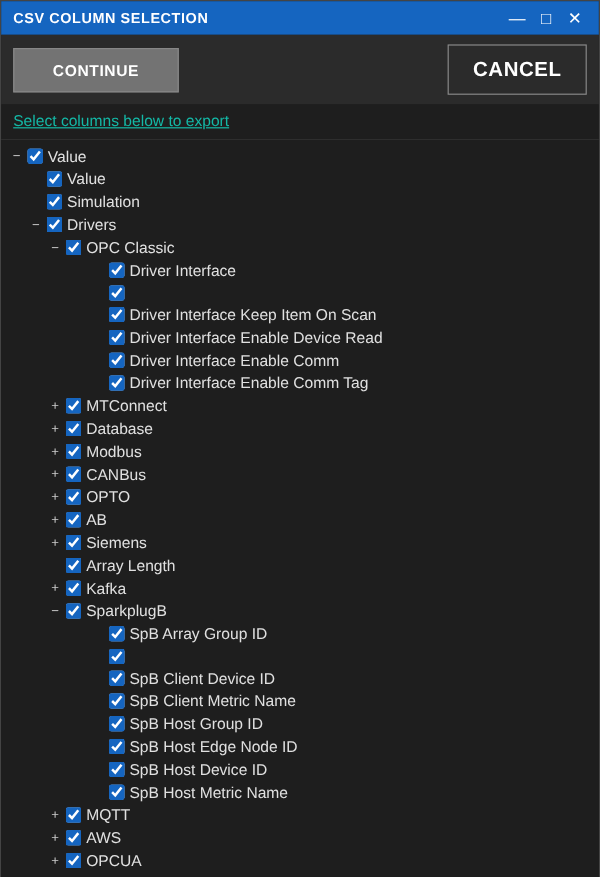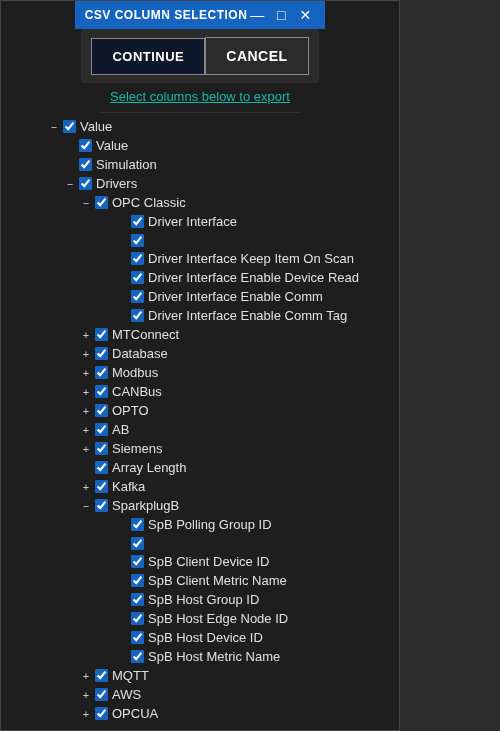--- a/index.html
+++ b/index.html
@@ -5,27 +5,26 @@
     * { box-sizing: border-box; margin: 0; padding: 0; }
     body {
       font-family: Arial, sans-serif;
       font-size: 13px;
       background: #2b2b2b;
       width: 500px;
       height: 731px;
       overflow: hidden;
     }
     .window {
-      width: 400px;
+      width: 500px;
       height: 731px;
       background: #1e1e1e;
       display: flex;
       flex-direction: column;
       border: 1px solid #444;
-      align-items: center;
     }
     .title-bar {
       background: #1565c0;
       color: white;
       padding: 6px 10px;
       display: flex;
       align-items: center;
       justify-content: space-between;
       height: 28px;
     }
@@ -52,35 +51,35 @@
       padding: 0;
     }
     .toolbar {
       background: #2b2b2b;
       padding: 8px 10px;
       display: flex;
       justify-content: space-between;
       align-items: center;
     }
     .btn-continue {
-      background: #0f172a;
+      background: #737373;
       color: white;
       border: 1px solid #888;
-      padding: 10px 20px;
+      padding: 10px 32px;
       font-size: 13px;
       font-weight: bold;
       cursor: pointer;
       letter-spacing: 0.5px;
     }
     .btn-cancel {
       background: #2b2b2b;
       color: white;
       border: 1px solid #888;
       padding: 10px 20px;
-      font-size: 14px;
+      font-size: 17px;
       font-weight: bold;
       cursor: pointer;
       letter-spacing: 0.5px;
     }
     .subtitle {
       padding: 6px 10px 8px 10px;
       background: #1e1e1e;
       color: #14b8a6;
       font-size: 13px;
       border-bottom: 1px solid #333;
@@ -271,21 +270,21 @@
         <span class="item-label">Kafka</span>
       </div>
       <div class="tree-item indent-2">
         <span class="expand-btn">−</span>
         <input type="checkbox" class="checkbox" checked="" style="">
         <span class="item-label">SparkplugB</span>
       </div>
       <div class="tree-item indent-3">
         <span class="expand-btn-placeholder"></span>
         <input type="checkbox" class="checkbox" checked="" style="">
-        <span class="item-label">SpB Polling Group ID</span>
+        <span class="item-label">SpB Array Group ID</span>
       </div>
       <div class="tree-item indent-3">
         <span class="expand-btn-placeholder"></span>
         <input type="checkbox" class="checkbox" checked="" style="">
       </div>
       <div class="tree-item indent-3">
         <span class="expand-btn-placeholder"></span>
         <input type="checkbox" class="checkbox" checked="" style="">
         <span class="item-label">SpB Client Device ID</span>
       </div>

